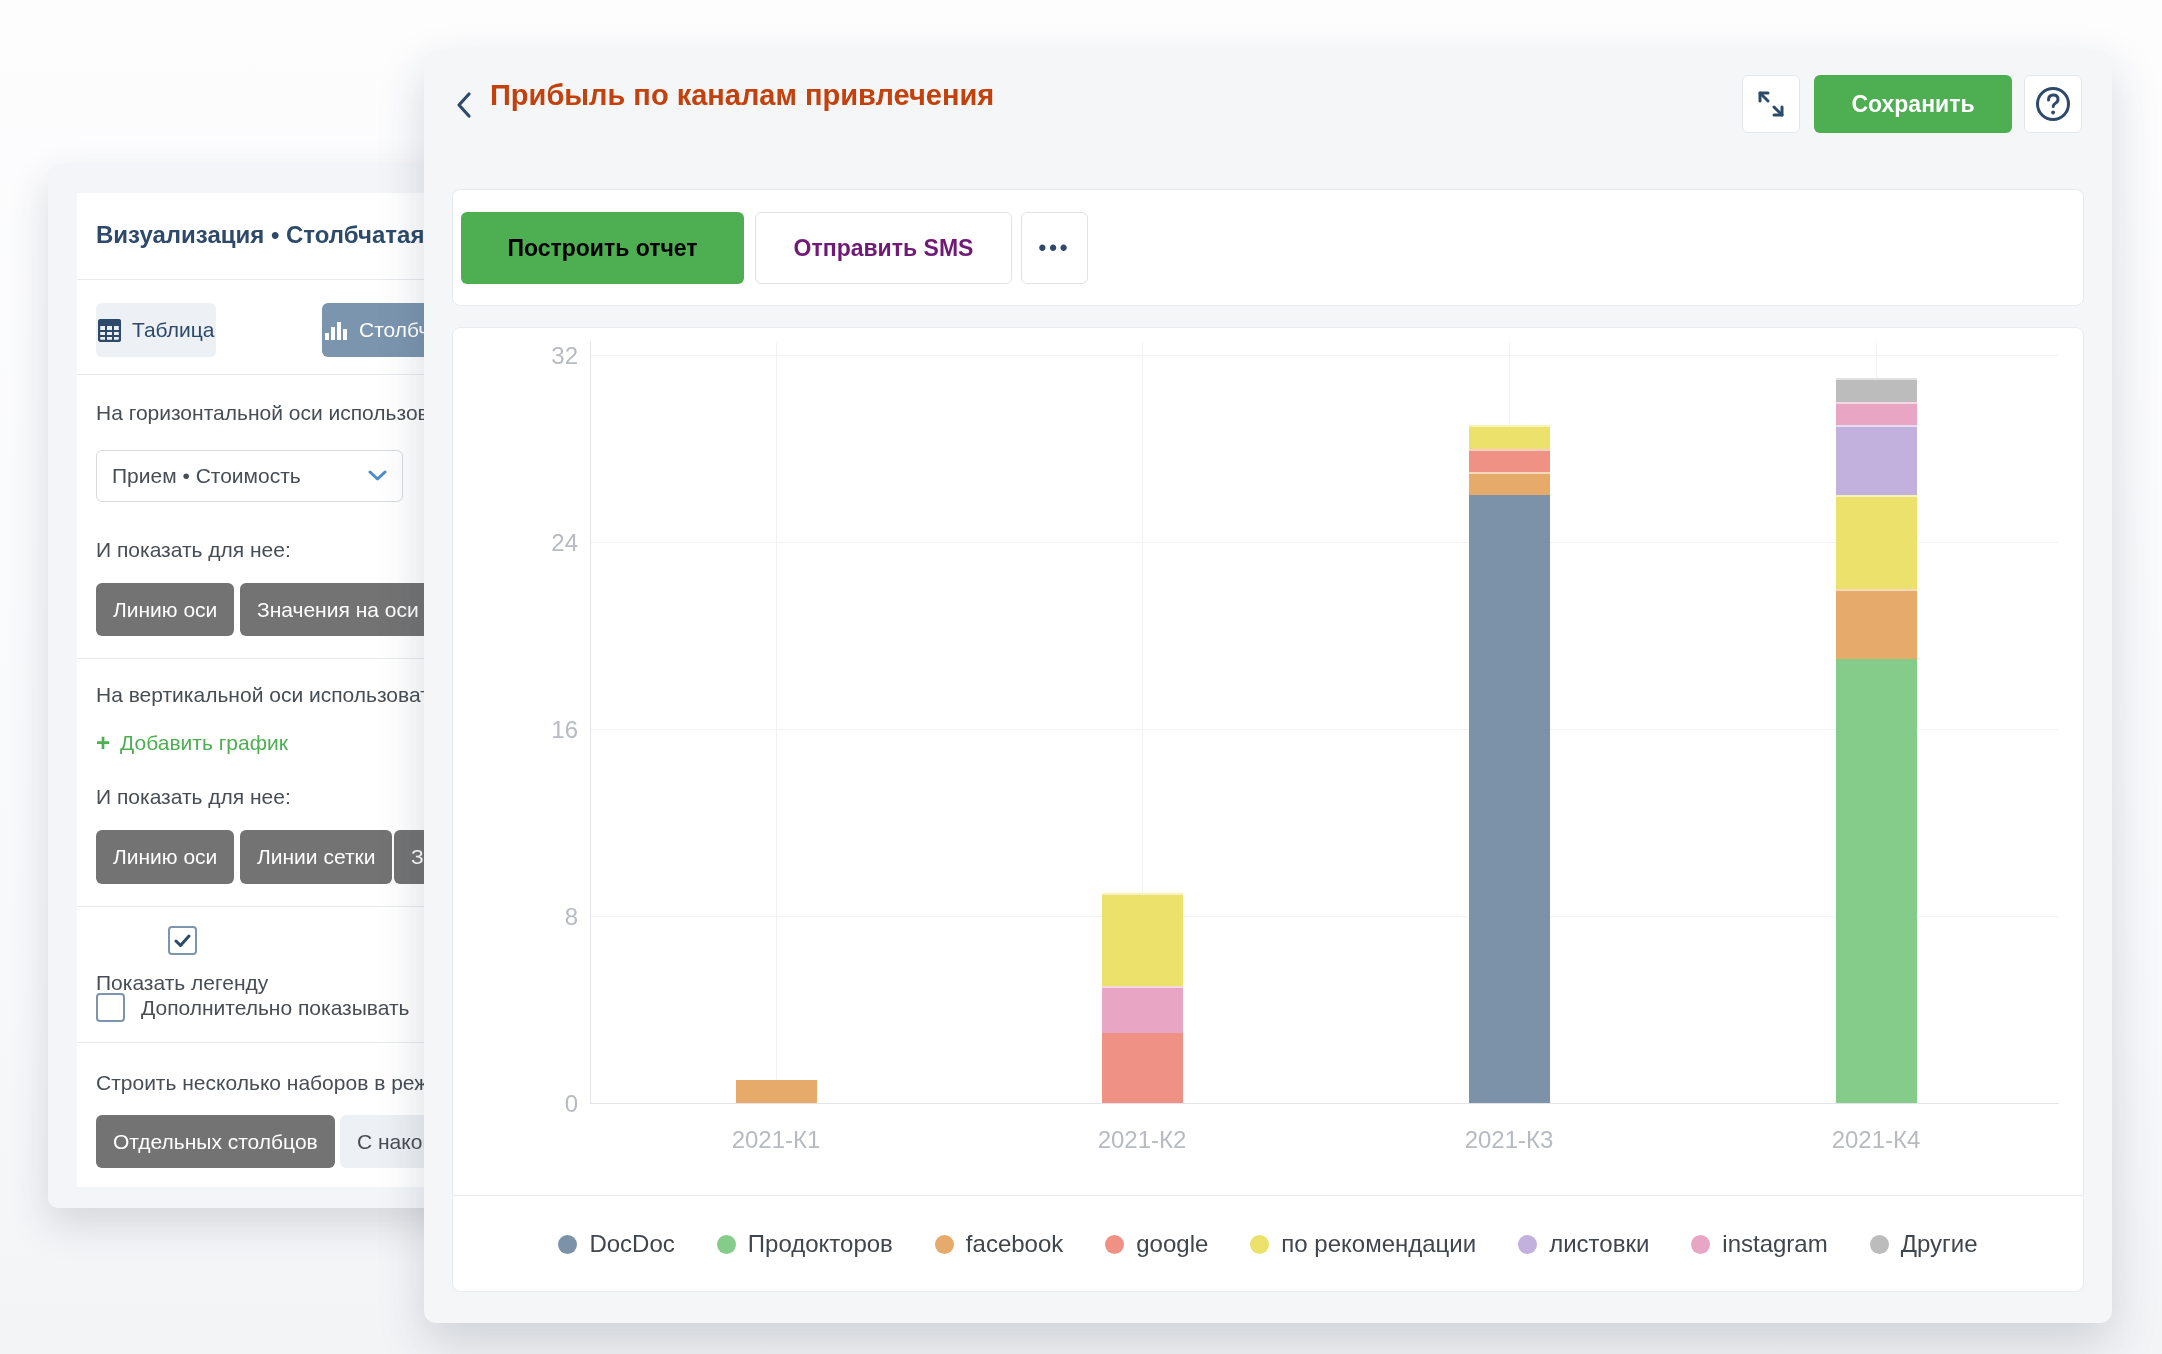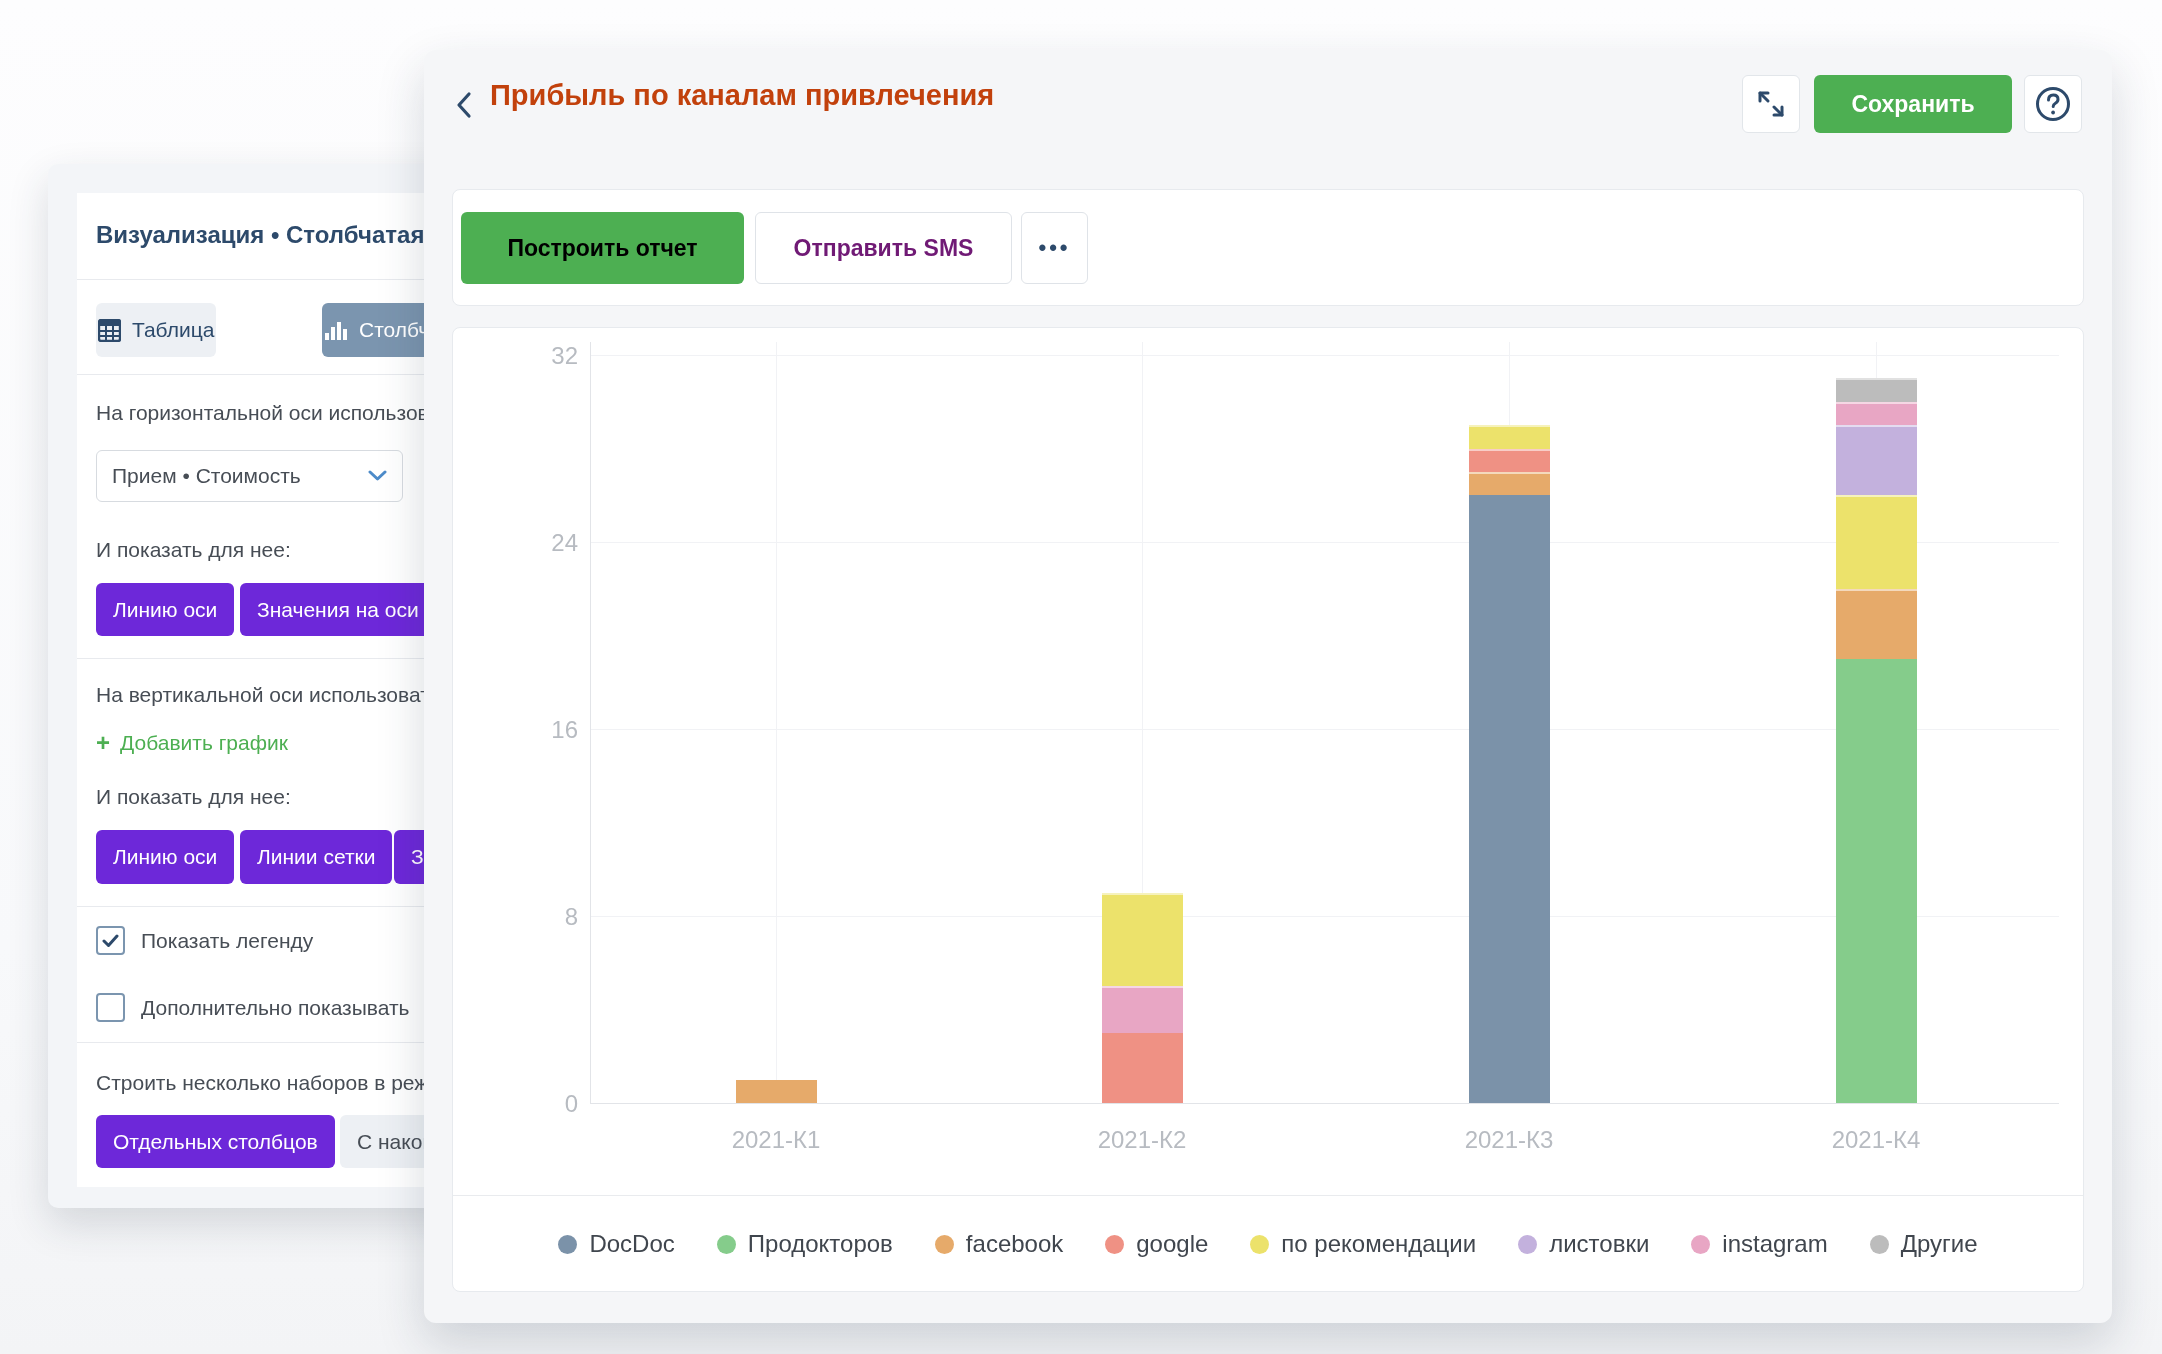--- a/index.html
+++ b/index.html
@@ -34,21 +34,21 @@
   .tab-inactive{background:#edf0f4;color:#2d4a6b;}
   .tab-active{background:#7b95af;color:#ffffff;}
   .dropdown{
     position:absolute;left:19px;top:75px;width:307px;height:52px;
     background:#fff;border:1px solid #d7dbe0;border-radius:6px;
     display:flex;align-items:center;justify-content:space-between;
     padding:0 15px;box-sizing:border-box;font-size:21px;color:#474d55;cursor:pointer;
   }
   .slate-btn{
     display:inline-flex;align-items:center;border-radius:6px;
-    background:#6d28d9;color:#fff;font-size:21px;padding:0 17px;
+    background:#737373;color:#fff;font-size:21px;padding:0 17px;
     position:absolute;cursor:pointer;white-space:nowrap;
   }
   .light-btn{
     display:inline-flex;align-items:center;border-radius:6px;
     background:#edf0f4;color:#474d55;font-size:21px;padding:0 17px;
     position:absolute;cursor:pointer;white-space:nowrap;
   }
   .green-link{
     position:absolute;left:19px;display:inline-flex;align-items:center;gap:10px;
     color:#4daf52;font-size:21px;cursor:pointer;
@@ -175,21 +175,21 @@
         <span class="plus">+</span>
         <span>Добавить график</span>
       </div>
       <div class="lp-label" style="top:126px;">И показать для нее:</div>
       <div class="slate-btn" style="left:19px;top:171px;height:54px;">Линию оси</div>
       <div class="slate-btn" style="left:163px;top:171px;height:54px;">Линии сетки</div>
       <div class="slate-btn" style="left:317px;top:171px;height:54px;">Значения на оси</div>
     </div>
 
     <div class="lp-sec" style="height:136px;">
-      <div class="cb-row" style="top:19px;">
+      <div class="cb-row" style="top:19px;flex-direction:column;">
         <span class="cb-box">
           <svg width="17" height="14" viewBox="0 0 17 14">
               <polyline points="2,7 6.5,11.5 15,2" fill="none" stroke="#2d4a6b" stroke-width="3" stroke-linecap="round" stroke-linejoin="round"></polyline>
             </svg>
         </span>
         <span class="cb-label">Показать легенду</span>
       </div>
       <div class="cb-row" style="top:86px;">
         <span class="cb-box"></span>
         <span class="cb-label">Дополнительно показывать</span>

